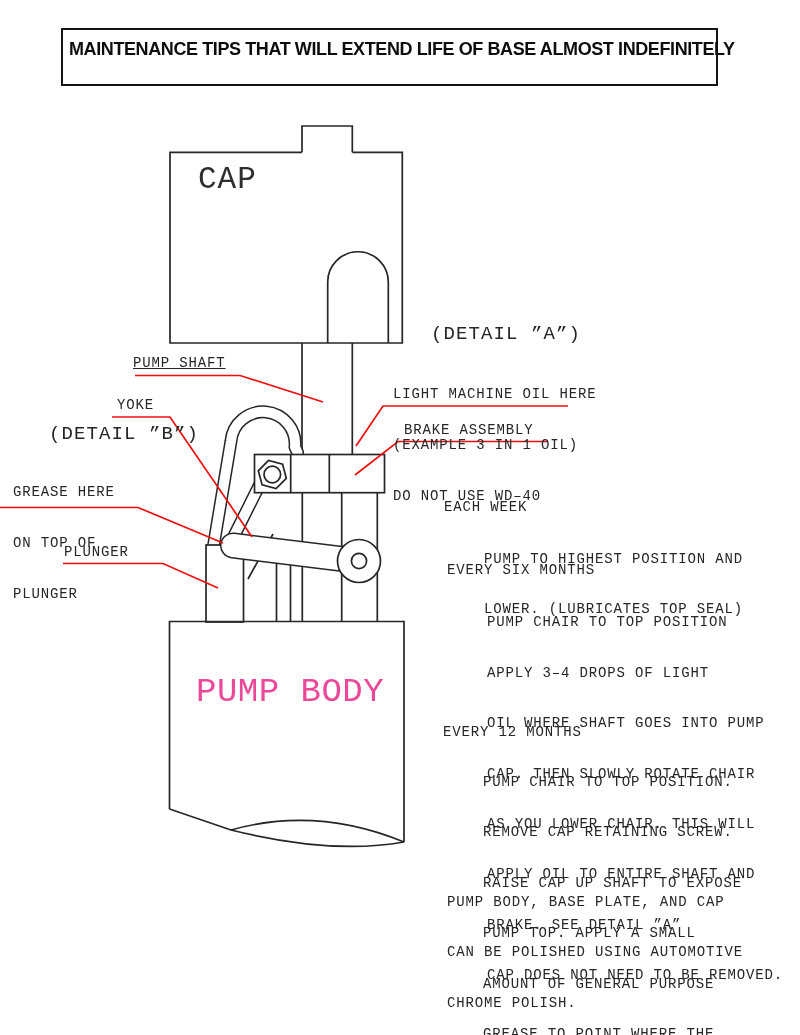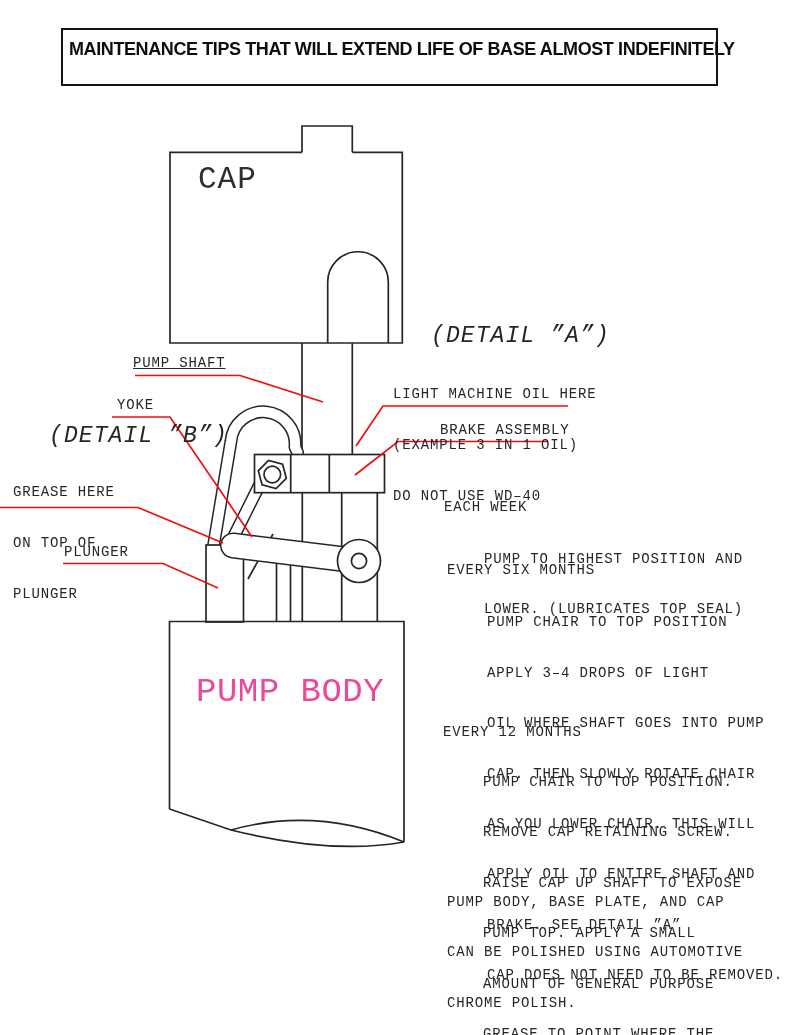--- a/index.html
+++ b/index.html
@@ -5,21 +5,21 @@
   html,body{margin:0;padding:0;background:#ffffff;}
   #page{position:relative;width:800px;height:1035px;background:#ffffff;overflow:hidden;
         font-family:"Liberation Mono", monospace;color:#262626;}
   #figure-svg{position:absolute;left:0;top:0;}
   .abs{position:absolute;white-space:pre;}
   #title-box{position:absolute;left:61px;top:28px;width:643px;height:45px;
              border:2.5px solid #141414;background:#fff;padding:9px 4px 0 6px;}
   #title-box .t{font-family:"Liberation Sans", sans-serif;font-weight:bold;font-size:18px;
                 letter-spacing:-0.4px;color:#0d0d0d;white-space:nowrap;}
   .cad{font-size:14px;line-height:16.8px;letter-spacing:0.85px;color:#262626;}
-  .cad-big{font-size:23px;letter-spacing:1.1px;color:#262626;font-style:italic;}
+  .cad-big{font-size:19px;letter-spacing:1.1px;color:#262626;}
   .sect{position:absolute;font-size:14px;line-height:16.8px;letter-spacing:0.85px;white-space:pre;}
   .sect .h{margin:0;}
   .sect .ind{margin-left:40px;}
   .gap{margin-top:2px;}
   #cap-text{font-size:31px;letter-spacing:1px;color:#2e2e2e;}
   #pump-body-text{font-size:34px;letter-spacing:0.5px;color:#ec4899;}
 </style>
 </head>
 <body>
 
@@ -92,21 +92,21 @@
 
   <div id="title-box">
     <div class="t">MAINTENANCE TIPS THAT WILL EXTEND LIFE OF BASE ALMOST INDEFINITELY</div>
   </div>
 
   <div class="abs" id="cap-text" style="left:198px;top:162px;">CAP</div>
   <div class="abs" id="pump-body-text" style="left:196px;top:673px;">PUMP BODY</div>
   <div class="abs cad" style="left:133px;top:354.5px;text-decoration:underline;">PUMP SHAFT</div>
   <div class="abs cad" style="left:117px;top:396.5px;">YOKE</div>
   <div class="abs cad" style="left:64px;top:544px;">PLUNGER</div>
-  <div class="abs cad" style="left:404px;top:421.5px;margin-left:36px;">BRAKE ASSEMBLY</div>
+  <div class="abs cad" style="left:404px;top:421.5px;">BRAKE ASSEMBLY</div>
 
   <div class="abs cad-big" style="left:431px;top:322.5px;">(DETAIL ”A”)</div>
   <div class="abs cad" style="left:393px;top:351.5px;line-height:17px;">
     <div>LIGHT MACHINE OIL HERE</div>
     <div>(EXAMPLE 3 IN 1 OIL)</div>
     <div>DO NOT USE WD–40</div>
   </div>
 
   <div class="abs cad-big" style="left:1px;top:423px;margin-left:48px;">(DETAIL ”B”)</div>
   <div class="abs cad" style="left:13px;top:449.5px;line-height:17px;">

